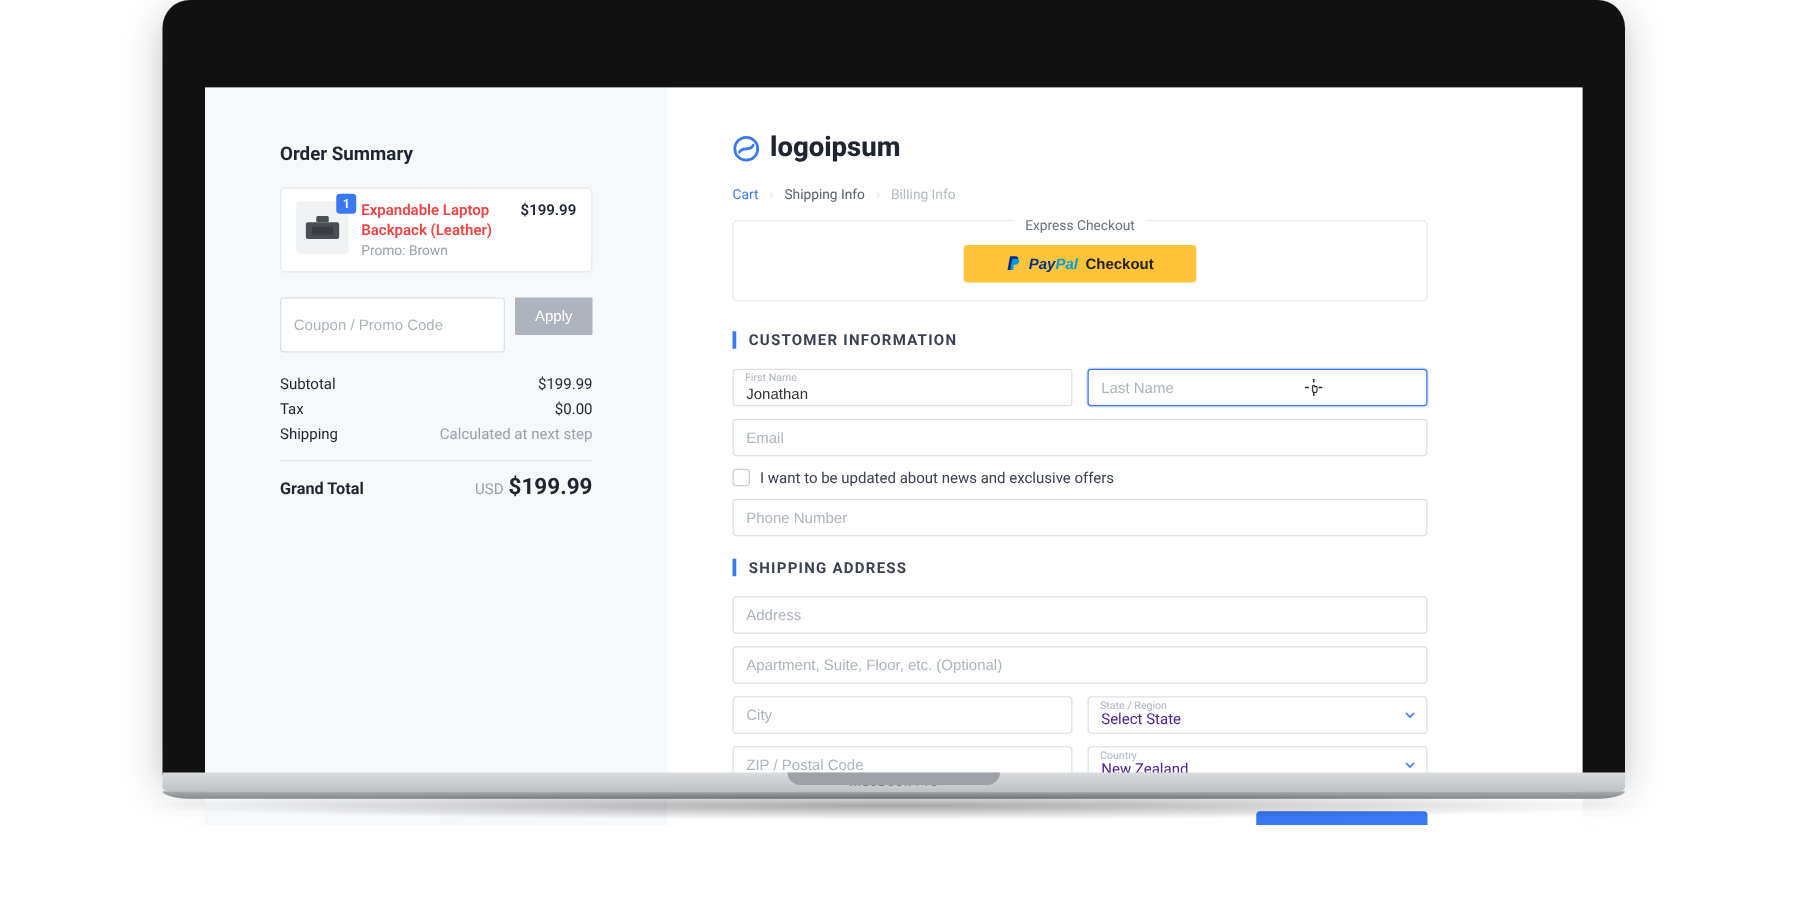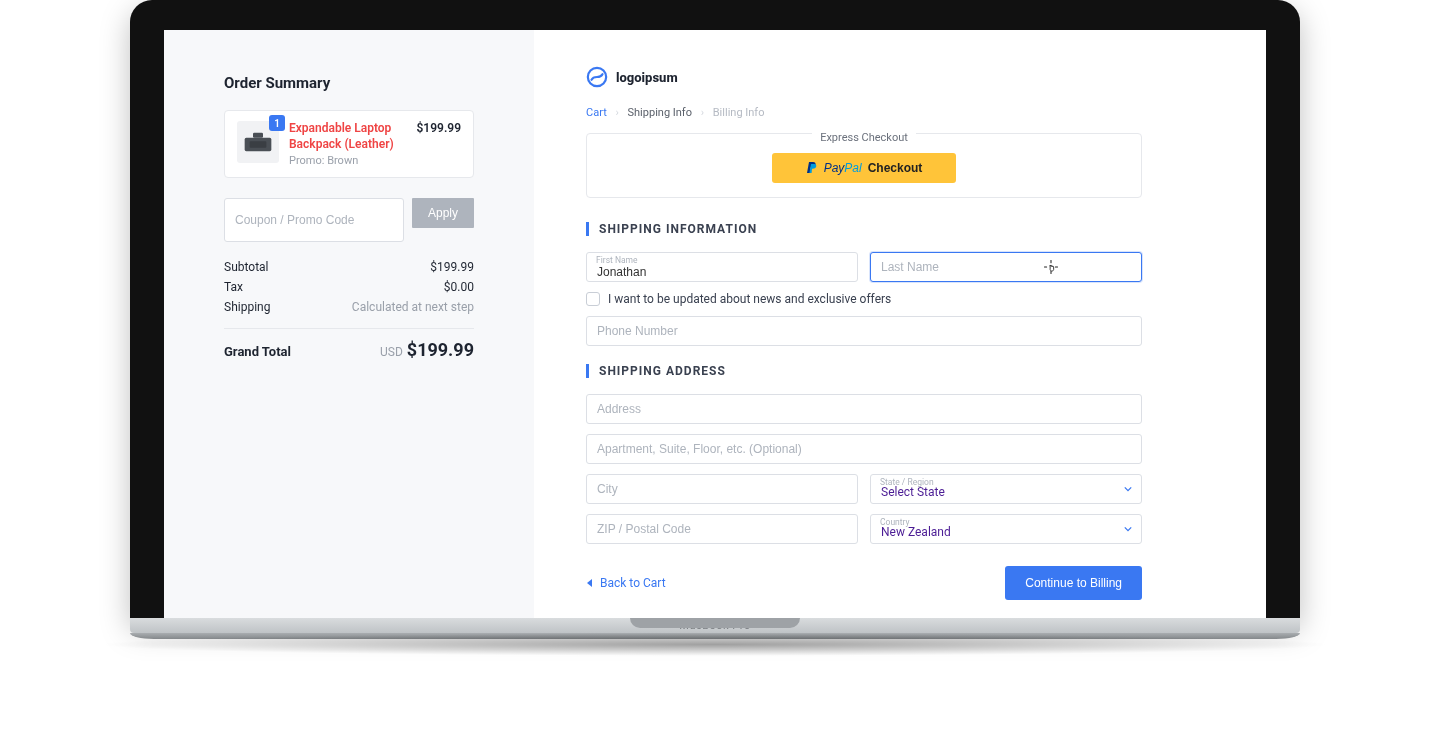--- a/index.html
+++ b/index.html
@@ -24,20 +24,21 @@
     height: 620px;
     position: relative;
     box-shadow: 0 10px 30px rgba(0,0,0,0.25);
   }
   .screen {
     background:#fff;
     width:100%;
     height:100%;
     display:flex;
     overflow:hidden;
+    margin-top:40px;
   }
   .left-panel {
     width: 370px;
     background:#f7f8fa;
     padding: 44px 60px 0 60px;
     color:#1e2430;
   }
   .right-panel {
     flex:1;
     background:#fff;
@@ -83,39 +84,39 @@
   .totals-line { display:flex; justify-content:space-between; font-size:12px; margin-bottom:6px; }
   .totals-line .muted { color:#9aa0aa; }
   .totals-divider { border:none; border-top:1px solid #e6e8ec; margin:14px 0 10px; }
   .grand-row { display:flex; justify-content:space-between; align-items:baseline; }
   .grand-label { font-weight:700; font-size:13px; }
   .grand-amount { font-size:18px; font-weight:700; }
   .grand-currency { font-size:12px; color:#9aa0aa; margin-right:4px; font-weight:400; }
 
   .brand { display:flex; align-items:center; gap:8px; margin-bottom:18px; }
   .brand-logo { width:22px; height:22px; }
-  .brand-name { font-size:13px; font-weight:800; color:#1e2430; }
+  .brand-name { font-size:22px; font-weight:800; color:#1e2430; }
 
   .crumbs { font-size:11px; margin-bottom:14px; color:#c2c7cf; }
   .crumbs .step { color:#b5bac3; }
   .crumbs .step.active { color:#3a78f2; }
   .crumbs .step.current { color:#5b616b; }
   .crumbs .sep { margin:0 6px; color:#d5d9df; }
 
   .express-box {
     border:1px solid #e6e8ec; border-radius:4px; text-align:center;
     padding:0 0 14px; margin-bottom:24px;
   }
   .express-title { font-size:11px; color:#6b717c; background:#fff; display:inline-block; transform:translateY(-8px); padding:0 8px; }
   .paypal-btn {
     display:inline-flex; align-items:center; justify-content:center; gap:6px;
     background:#ffc439; border:none; border-radius:3px; height:30px; padding:0 34px;
     font-size:12px; font-weight:600; cursor:pointer;
   }
-  .paypal-mark { font-style:italic; font-weight:400; }
+  .paypal-mark { font-style:italic; font-weight:700; }
   .paypal-pay { color:#003087; }
   .paypal-pal { color:#009cde; }
 
   .section-header {
     border-left:3px solid #3a78f2; padding-left:10px;
     font-size:12px; font-weight:700; letter-spacing:1px; color:#3a4150;
     margin-bottom:16px;
   }
 
   .field-row { display:flex; gap:12px; margin-bottom:10px; }
@@ -252,21 +253,21 @@
               <svg width="12" height="14" viewBox="0 0 12 14">
                 <path d="M3 1 h4 c2 0 3 1 2.5 3 c-0.5 2 -2 2.5 -4 2.5 h-1 L4 12 H1 Z" fill="#003087"></path>
                 <path d="M5 3 h3.2 c1.6 0 2.4 1 2 2.6 c-0.4 1.6 -1.8 2.1 -3.4 2.1 h-0.8 L5.6 12 H3.4 Z" fill="#009cde"></path>
               </svg>
               <span class="paypal-mark"><span class="paypal-pay">Pay</span><span class="paypal-pal">Pal</span></span>
               <span style="color:#222;">Checkout</span>
             </button>
           </div>
         </div>
 
-        <div class="section-header">SHIPPING INFORMATION</div>
+        <div class="section-header">CUSTOMER INFORMATION</div>
 
         <div class="field-row">
           <div class="field with-label">
             <span class="floating-label">First Name</span>
             <input type="text" value="Jonathan" style="">
           </div>
           <div class="field focused">
             <input type="text" placeholder="Last Name" style="">
             <span class="cursor-pointer-icon">
               <svg viewBox="0 0 16 16" width="14" height="14">
@@ -275,20 +276,23 @@
                     <line x1="8" y1="13" x2="8" y2="15.5"></line>
                   <line x1="0.5" y1="8" x2="3" y2="8"></line>
                     <line x1="13" y1="8" x2="15.5" y2="8"></line>
                 </g>
                 <path d="M7 6 v5 c0 1 1 1.6 2 1.6 c1 0 2 -0.6 2 -1.6 v-3 c0 -0.6 -0.5 -1 -1 -1 c-0.5 0 -1 0.4 -1 1 v-1 c0 -0.6 -0.5 -1 -1 -1 c-0.5 0 -1 0.4 -1 1 Z" fill="#fff" stroke="#222" stroke-width="1"></path>
               </svg>
             </span>
           </div>
         </div>
 
+        <div class="field-row">
+          <div class="field"><input type="text" placeholder="Email" style=""></div>
+        </div>
 
         <div class="check-row">
           <div class="checkbox"></div>
           <span>I want to be updated about news and exclusive offers</span>
         </div>
 
         <div class="field-row">
           <div class="field"><input type="text" placeholder="Phone Number" style=""></div>
         </div>
 

